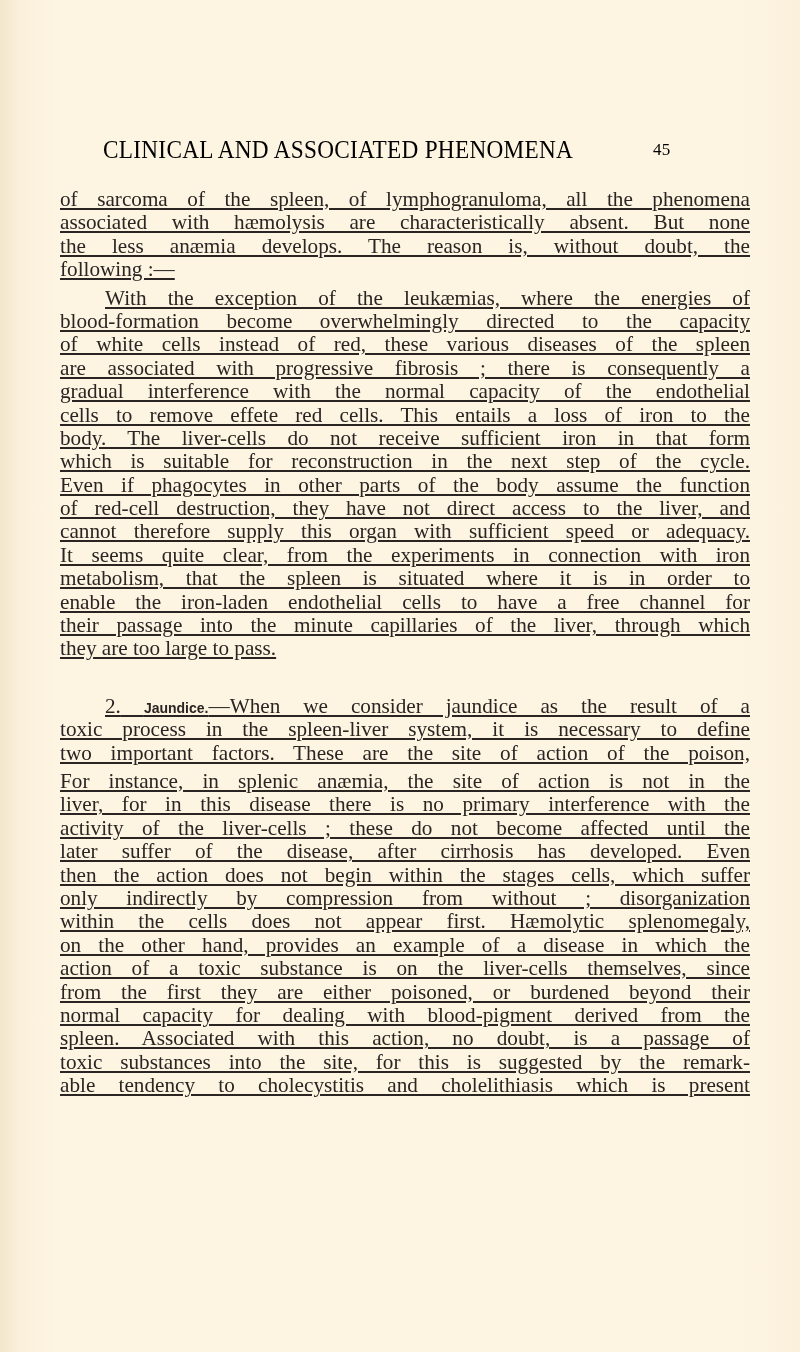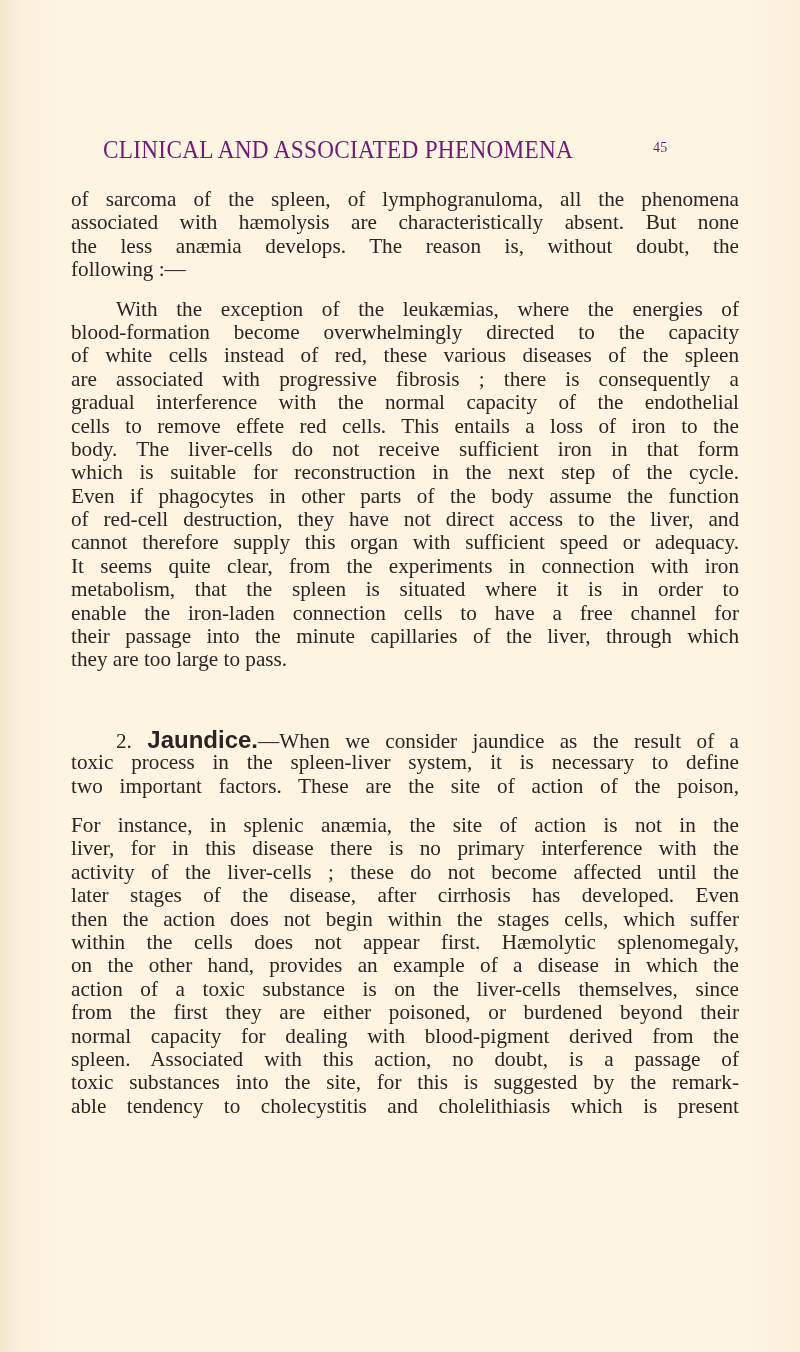--- a/index.html
+++ b/index.html
@@ -7,31 +7,31 @@
     width:800px; height:1352px; overflow:hidden;
     background:#fdf3e0;
     background-image: linear-gradient(90deg, #f3e6cc 0px, #fbf0dc 20px, #fdf4e2 60px, #fdf4e2 740px, #fbf0dc 800px);
     color:#2a2522;
     font-family:"Liberation Serif", "DejaVu Serif", serif;
     position:relative;
   }
   .page { position:absolute; left:55px; top:126px; width:700px; }
   .running-head {
     position:relative; height:40px;
-    font-size:25px; letter-spacing:0.3px; color:#701a75;
+    font-size:25px; letter-spacing:0.3px; color:#000000;
   }
   .running-head .title { position:absolute; left:48px; top:10px; white-space:nowrap; transform:scaleX(0.93); transform-origin:left; }
-  .running-head .pageno { position:absolute; left:598px; top:14px; font-size:14px; }
+  .running-head .pageno { position:absolute; left:598px; top:14px; font-size:17px; }
   .body-text { margin-top:22px; font-size:21.2px; line-height:23.4px; text-align:justify; }
-  .body-text p { margin:16px; }
+  .body-text p { margin:5px;text-decoration:underline; }
   .line { display:block; text-align:justify; text-align-last:justify; white-space:nowrap; height:23.4px; }
   .line.last { text-align-last:left; }
   .indent { padding-left:45px; }
   .gap { height:24px; }
-  .heading-bold { font-family:"Liberation Sans", "DejaVu Sans", sans-serif; font-weight:bold; font-size:24px; }
+  .heading-bold { font-family:"Liberation Sans", "DejaVu Sans", sans-serif; font-weight:bold; font-size:14px; }
   em { font-style:italic; }
 </style>
 </head>
 <body>
 
 <div class="page">
   <div class="running-head">
     <span class="title">CLINICAL AND ASSOCIATED PHENOMENA</span>
     <span class="pageno">45</span>
   </div>
@@ -52,39 +52,40 @@
       <span class="line">are associated with progressive fibrosis ; there is consequently a</span>
       <span class="line">gradual interference with the normal capacity of the endothelial</span>
       <span class="line">cells to remove effete red cells. This entails a loss of iron to the</span>
       <span class="line">body. The liver-cells do not receive sufficient iron in that form</span>
       <span class="line">which is suitable for reconstruction in the next step of the cycle.</span>
       <span class="line">Even if phagocytes in other parts of the body assume the function</span>
       <span class="line">of red-cell destruction, they have not direct access to the liver, and</span>
       <span class="line">cannot therefore supply this organ with sufficient speed or adequacy.</span>
       <span class="line">It seems quite clear, from the experiments in connection with iron</span>
       <span class="line">metabolism, that the spleen is situated where it is in order to</span>
-      <span class="line">enable the iron-laden connection cells to have a free channel for</span>
+      <span class="line">enable the iron-laden endothelial cells to have a free channel for</span>
       <span class="line">their passage into the minute capillaries of the liver, through which</span>
       <span class="line last">they are too large to pass.</span>
     </p>
 
     <div class="gap"></div>
 
     <p>
       <span class="line indent"><span>2.</span> <span class="heading-bold">Jaundice.</span><span>—When we consider jaundice as the result of a</span></span>
       <span class="line">toxic process in the spleen-liver system, it is necessary to define</span>
       <span class="line">two important factors. These are the site of action of the poison,</span>
     </p>
 
     <p>
       <span class="line">For instance, in splenic anæmia, the site of action is not in the</span>
       <span class="line">liver, for in this disease there is no primary interference with the</span>
       <span class="line">activity of the liver-cells ; these do not become affected until the</span>
-      <span class="line">later stages of the disease, after cirrhosis has developed. Even</span>
+      <span class="line">later suffer of the disease, after cirrhosis has developed. Even</span>
       <span class="line">then the action does not begin within the stages cells, which suffer</span>
+      <span class="line">only indirectly by compression from without ; disorganization</span>
       <span class="line">within the cells does not appear first. Hæmolytic splenomegaly,</span>
       <span class="line">on the other hand, provides an example of a disease in which the</span>
       <span class="line">action of a toxic substance is on the liver-cells themselves, since</span>
       <span class="line">from the first they are either poisoned, or burdened beyond their</span>
       <span class="line">normal capacity for dealing with blood-pigment derived from the</span>
       <span class="line">spleen. Associated with this action, no doubt, is a passage of</span>
       <span class="line">toxic substances into the site, for this is suggested by the remark-</span>
       <span class="line">able tendency to cholecystitis and cholelithiasis which is present</span>
     </p>
   </div>

